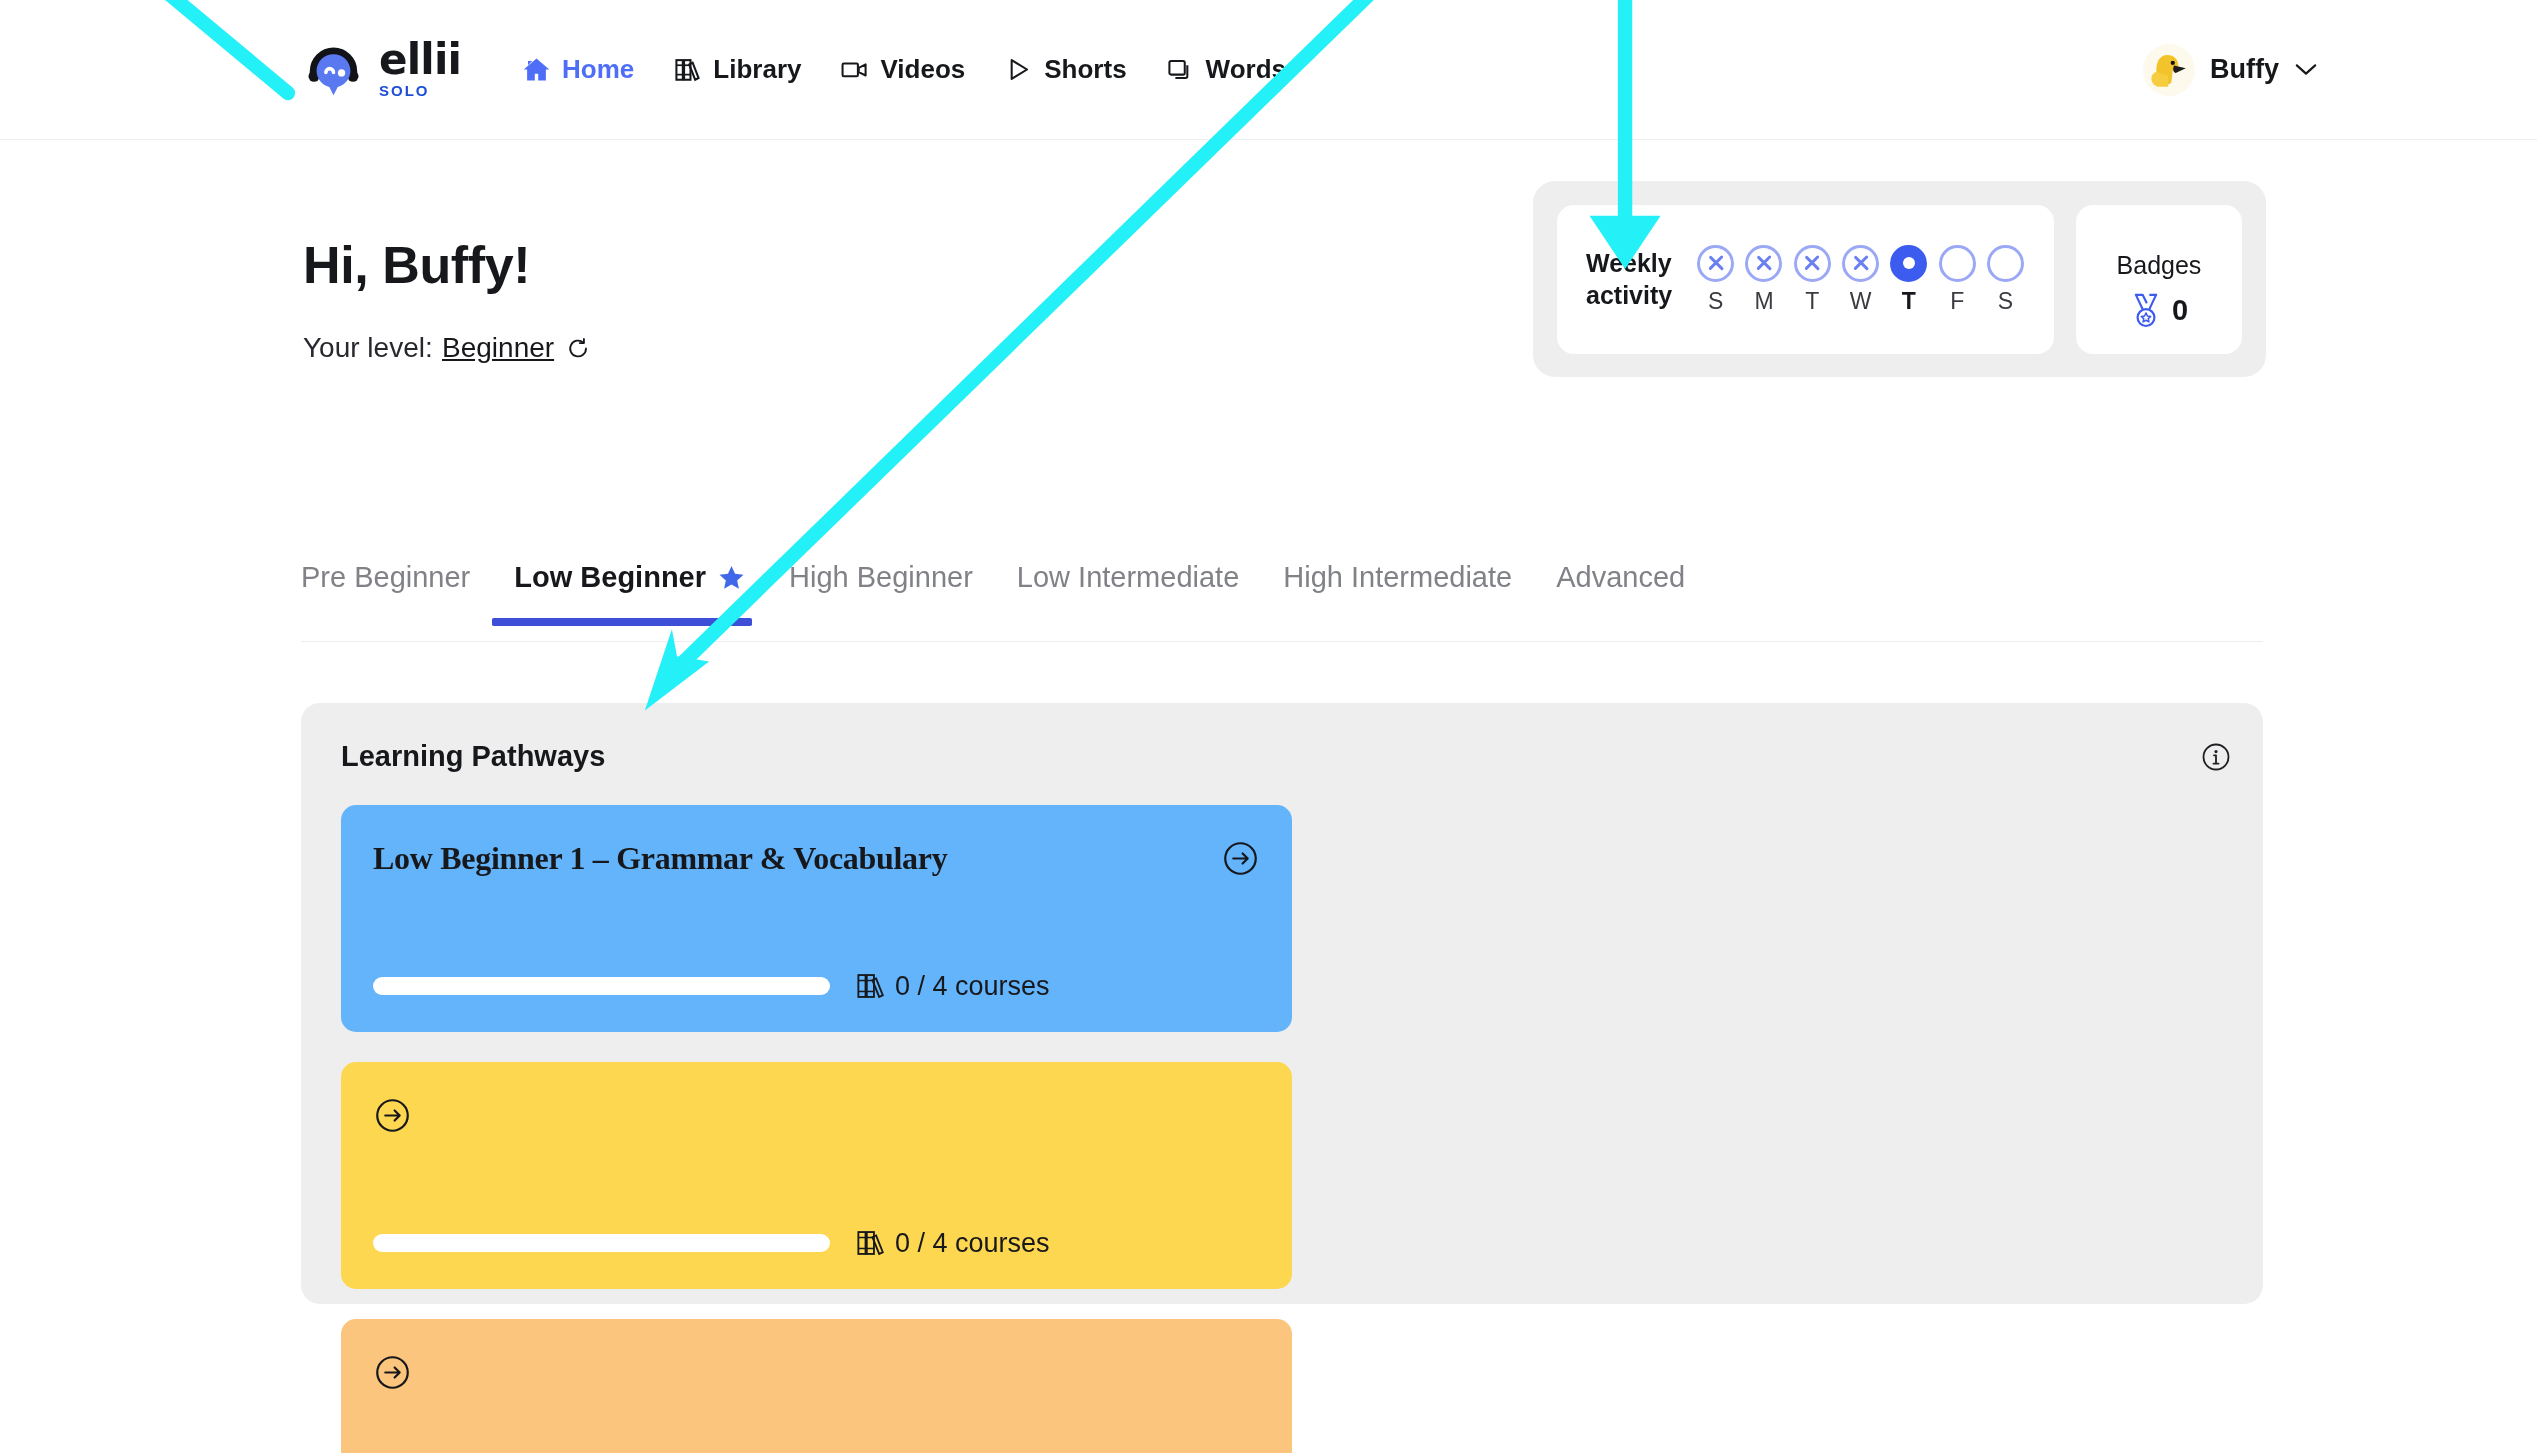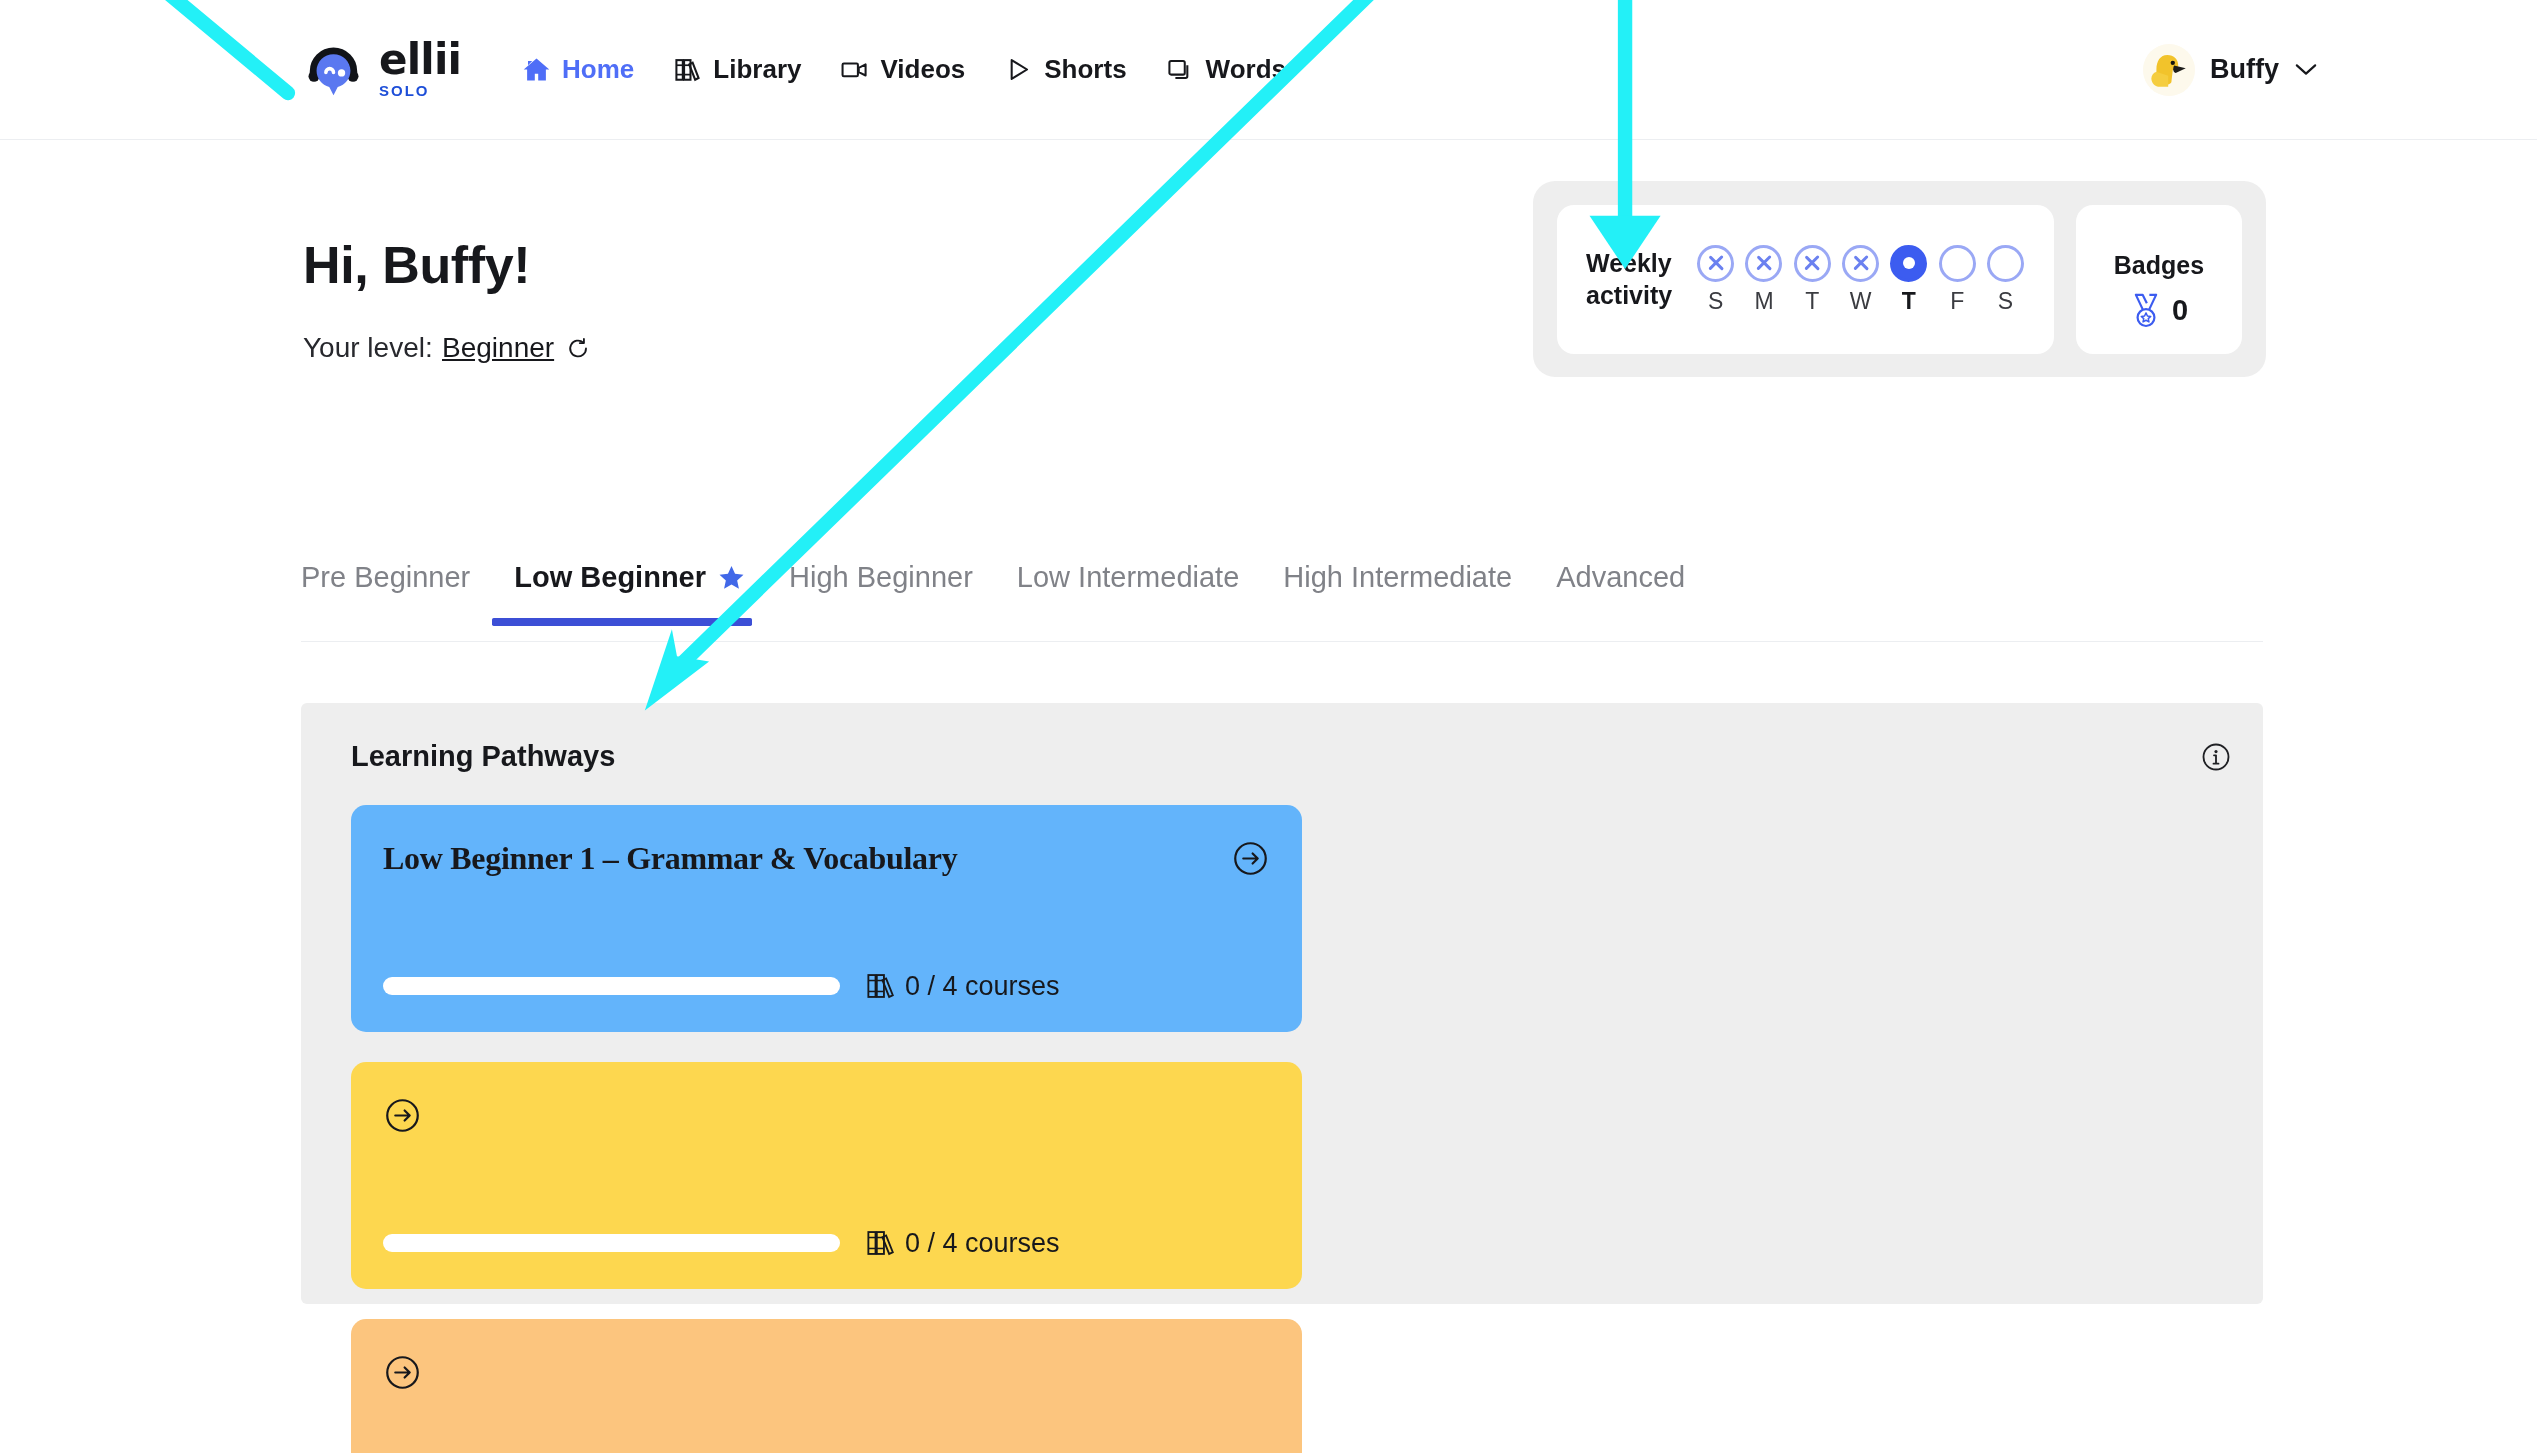--- a/index.html
+++ b/index.html
@@ -81,21 +81,21 @@
     background: #fff; border-radius: 50%; transform: translate(-50%,-50%);
   }
   .dot.empty { border: 3.4px solid #9aa8f5; background: #fff; }
   .day-letter { font-size: 23px; color: #3b3c41; font-weight: 400; line-height: 1; }
   .day.is-today .day-letter { font-weight: 700; color: #17181c; }
 
   .badges-card {
     background: #fff; border-radius: 17px; height: 149px; width: 179px;
     display: flex; flex-direction: column; align-items: center; justify-content: center; gap: 12px;
   }
-  .badges-title { font-size: 25px; font-weight: 700; color: #17181c; margin-top: 21px; }
+  .badges-title { font-size: 25px; font-weight: 400; color: #17181c; margin-top: 21px; }
   .badges-row { display: flex; align-items: center; gap: 10px; }
   .badge-ico { width: 32px; height: 36px; }
   .badges-count { font-size: 29px; font-weight: 700; color: #17181c; }
 
   
   .tabs {
     position: absolute; left: 301px; top: 421px; width: 1962px; height: 81px;
     display: flex; align-items: flex-start; gap: 0;
     border-bottom: 1.7px solid #eceef1;
   }
@@ -108,21 +108,21 @@
   .tab.active .tab-label { color: #17181c; font-weight: 700; }
   .tab.active::after {
     content: ""; position: absolute; left: 0; right: 15px; bottom: 0; height: 7.6px;
     background: #3c4fd6; border-radius: 1.7px;
   }
   .star-ico { width: 27px; height: 27px; }
 
   
   .pathways {
     position: absolute; left: 301px; top: 563px; width: 1962px; height: 601px;
-    background: #eeeeee; border-radius: 6px; padding: 37px 32px 37px 50px;
+    background: #eeeeee; border-radius: 19px; padding: 37px 32px 37px 40px;
   }
   .pathways-head { display: flex; align-items: center; justify-content: space-between; }
   .pathways-title { font-size: 29px; font-weight: 700; color: #17181c; }
   .info-ico { width: 30px; height: 30px; cursor: pointer; }
 
   .cards { display: flex; flex-wrap: wrap; gap: 30px; margin-top: 32px; }
   .card {
     width: 951px; height: 227px; border-radius: 15px; position: relative;
     padding: 34px 32px 30px 32px; cursor: pointer;
     display: flex; flex-direction: column; justify-content: space-between;

